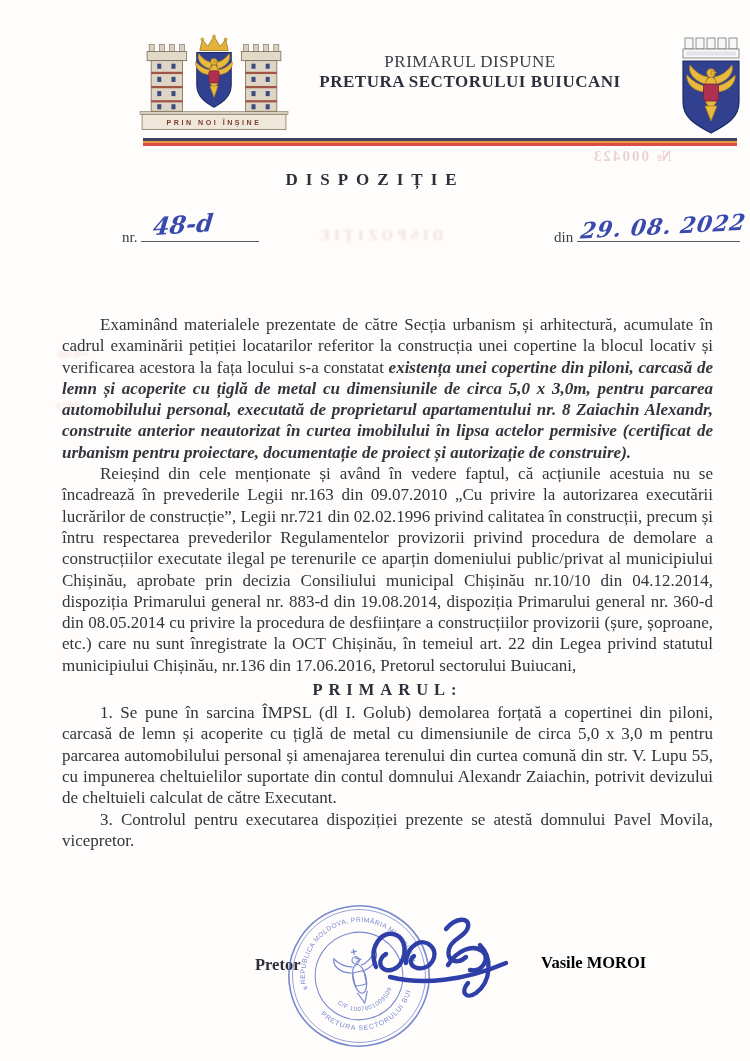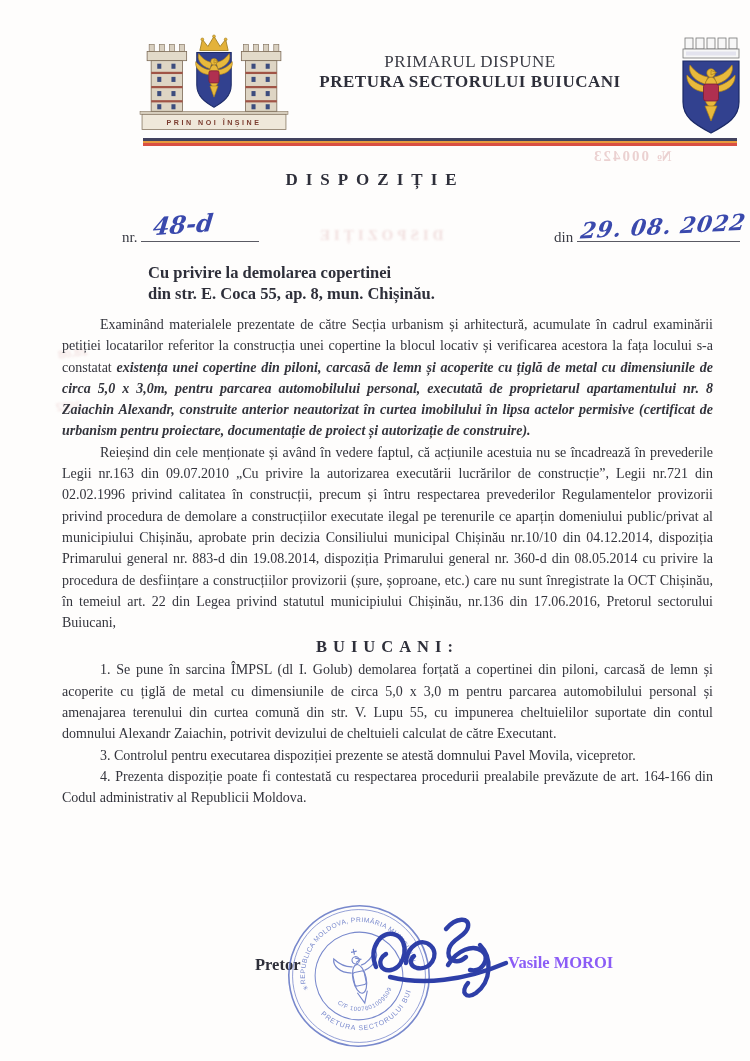--- a/index.html
+++ b/index.html
@@ -41,28 +41,28 @@
           font-style:italic; font-weight:600; color:#3a49ad;
           font-family:"DejaVu Serif", serif; }
   .hand-nr  { font-size:24px; transform:rotate(-4deg) skewX(-10deg); }
   .hand-din { font-size:22px; left:4px; transform:rotate(-3deg) skewX(-12deg); letter-spacing:1px; }
   
   .subject { position:absolute; left:148px; top:262px; font-weight:bold; color:#2e2f3a;
              font-size:16.5px; line-height:21px; }
   
   .body-text { position:absolute; left:62px; top:314px; width:651px; }
   .body-text p { margin:0; text-align:justify; text-indent:38px;
-                 font-size:14px; line-height:21.3px; color:#33343c; }
+                 font-size:17px; line-height:21.3px; color:#33343c; }
   .body-text .emph { font-weight:bold; font-style:italic; }
   .dispune { margin:4px 0 2px 0; text-align:center; font-size:16.5px; font-weight:bold;
              letter-spacing:6px; color:#2e2f3a; }
   
   .sig-block { position:absolute; left:0; top:895px; width:750px; height:166px; }
   .sig-role { position:absolute; left:255px; top:60px; font-weight:bold; font-size:16.5px; color:#2e2f3a; }
-  .sig-name { position:absolute; left:508px; top:58px; font-weight:bold; font-size:16.5px; color:#8b5cf6; }
+  .sig-name { position:absolute; left:541px; top:58px; font-weight:bold; font-size:16.5px; color:#000000; }
   .stamp   { position:absolute; left:286px; top:8px;  width:146px; height:146px;
              opacity:.82; transform:rotate(-12deg); }
   .signature-svg { position:absolute; left:360px; top:10px; width:178px; height:98px; }
 </style>
 </head>
 <body>
 
 <div class="page">
 
   <svg class="emblem-left" viewBox="0 0 150 104">
@@ -191,32 +191,27 @@
       </span>
     </div>
     <div class="din-group">
       <span class="meta-label">din</span>
       <span class="fill-line">
         <span class="hand hand-din">29. 08. 2022</span>
       </span>
     </div>
   </div>
 
-  <div class="subject">
-    <div>Cu privire la demolarea copertinei</div>
-    <div>din str. E. Coca 55, ap. 8, mun. Chișinău.</div>
-  </div>
 
   <div class="body-text">
     <p><span>Examinând materialele prezentate de către Secția urbanism și arhitectură, acumulate în cadrul examinării petiției locatarilor referitor la construcția unei copertine la blocul locativ și verificarea acestora la fața locului s-a constatat </span><span class="emph">existența unei copertine din piloni, carcasă de lemn și acoperite cu țiglă de metal cu dimensiunile de circa 5,0 x 3,0m, pentru parcarea automobilului personal, executată de proprietarul apartamentului nr. 8 Zaiachin Alexandr, construite anterior neautorizat în curtea imobilului în lipsa actelor permisive (certificat de urbanism pentru proiectare, documentație de proiect și autorizație de construire).</span></p>
     <p>Reieșind din cele menționate și având în vedere faptul, că acțiunile acestuia nu se încadrează în prevederile Legii nr.163 din 09.07.2010 „Cu privire la autorizarea executării lucrărilor de construcție”, Legii nr.721 din 02.02.1996 privind calitatea în construcții, precum și întru respectarea prevederilor Regulamentelor provizorii privind procedura de demolare a construcțiilor executate ilegal pe terenurile ce aparțin domeniului public/privat al municipiului Chișinău, aprobate prin decizia Consiliului municipal Chișinău nr.10/10 din 04.12.2014, dispoziția Primarului general nr. 883-d din 19.08.2014, dispoziția Primarului general nr. 360-d din 08.05.2014 cu privire la procedura de desființare a construcțiilor provizorii (șure, șoproane, etc.) care nu sunt înregistrate la OCT Chișinău, în temeiul art. 22 din Legea privind statutul municipiului Chișinău, nr.136 din 17.06.2016, Pretorul sectorului Buiucani,</p>
-    <h2 class="dispune">BUIUCANI:</h2>
+    <h2 class="dispune">PRIMARUL:</h2>
     <p>1. Se pune în sarcina ÎMPSL (dl I. Golub) demolarea forțată a copertinei din piloni, carcasă de lemn și acoperite cu țiglă de metal cu dimensiunile de circa 5,0 x 3,0 m pentru parcarea automobilului personal și amenajarea terenului din curtea comună din str. V. Lupu 55, cu impunerea cheltuielilor suportate din contul domnului Alexandr Zaiachin, potrivit devizului de cheltuieli calculat de către Executant.</p>
     <p>3. Controlul pentru executarea dispoziției prezente se atestă domnului Pavel Movila, vicepretor.</p>
-    <p>4. Prezenta dispoziție poate fi contestată cu respectarea procedurii prealabile prevăzute de art. 164-166 din Codul administrativ al Republicii Moldova.</p>
   </div>
 
   <div class="sig-block">
     <span class="sig-role">Pretor</span>
 
     <svg class="stamp" viewBox="0 0 200 200">
       <defs>
         <path id="arcTop" d="M 26,100 A 74,74 0 1 1 174,100"></path>
         <path id="arcBot" d="M 32.9,131.3 A 74,74 0 0 0 167.1,131.3"></path>
         <path id="arcNum" d="M 58.4,124 A 48,48 0 0 0 141.6,124"></path>

